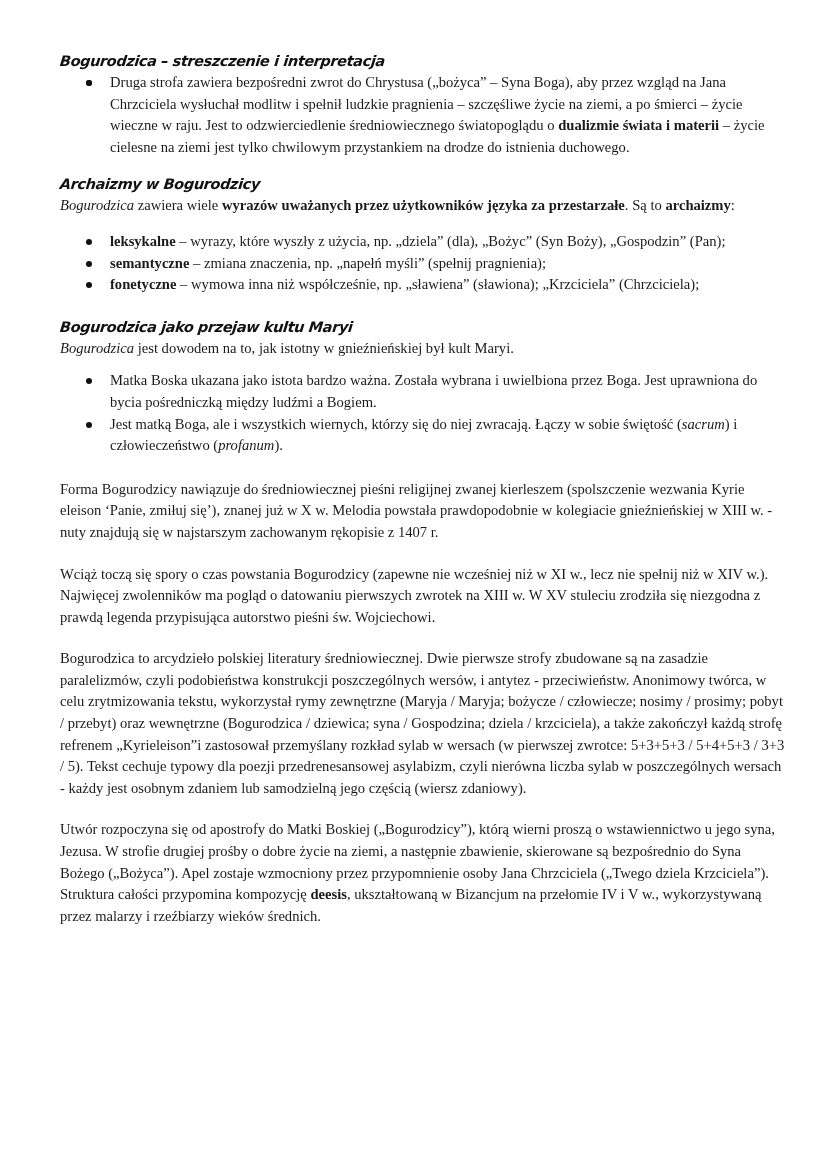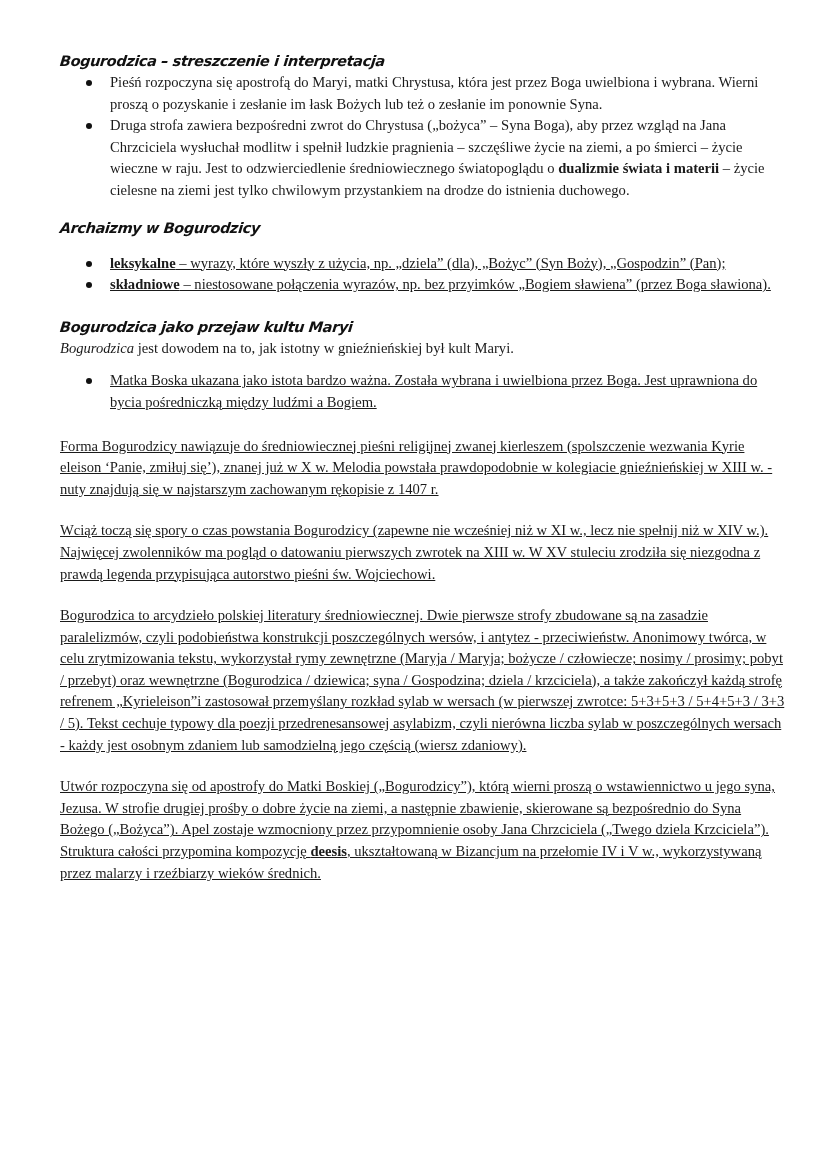--- a/index.html
+++ b/index.html
@@ -17,61 +17,65 @@
       font-size: 14.5px; letter-spacing: -0.4px;
       margin: 0; line-height: 22px; color: #111;
       transform: skewX(-6deg); transform-origin: left;
     }
     ul.blist { list-style: none; margin: 0; padding: 0 0 0 50px; }
     ul.blist li { position: relative; }
     ul.blist li .dot {
       position: absolute; left: -24px; top: 8px;
       width: 6px; height: 6px; border-radius: 50%; background: #111;
     }
-    ul.blist.spaced { margin-top: 11px; text-decoration: underline; }
+    ul.blist.spaced { margin-top: 11px; }
     p { margin: 0; }
-    .para { margin-top: 20px; text-decoration: underline; }
+    .para { margin-top: 20px; }
     .sec { margin-top: 16px; }
     b { font-weight: bold; }
     i { font-style: italic; }
   </style>
 </head>
 <body>
 
 <div class="page">
 
   <section>
     <h2 class="heading">Bogurodzica – streszczenie i interpretacja</h2>
     <ul class="blist">
       <li>
         <span class="dot"></span>
-        <span>Pieśń rozpoczyna się apostrofą do Maryi, matki Chrystusa, która jest przez Boga uwielbiona i wybrana. Wierni proszą o pozyskanie i zesłanie im łask Bożych lub też o zesłanie im ponownie Syna.</span>
       </li>
       <li>
         <span class="dot"></span>
         <span>Druga strofa zawiera bezpośredni zwrot do Chrystusa („bożyca” – Syna Boga), aby przez wzgląd na Jana Chrzciciela wysłuchał modlitw i spełnił ludzkie pragnienia – szczęśliwe życie na ziemi, a po śmierci – życie wieczne w raju. Jest to odzwierciedlenie średniowiecznego światopoglądu o </span><b>dualizmie świata i materii</b><span> – życie cielesne na ziemi jest tylko chwilowym przystankiem na drodze do istnienia duchowego.</span>
       </li>
     </ul>
   </section>
 
   <section class="sec" style="margin-top:15px;">
     <h2 class="heading">Archaizmy w Bogurodzicy</h2>
+    <p>
+      <i>Bogurodzica</i><span> zawiera wiele </span><b>wyrazów uważanych przez użytkowników języka za przestarzałe</b><span>. Są to </span><b>archaizmy</b><span>:</span>
+    </p>
     <ul class="blist spaced" style="margin-top:14px;">
       <li><span class="dot"></span><b>leksykalne</b><span> – wyrazy, które wyszły z użycia, np. „dziela” (dla), „Bożyc” (Syn Boży), „Gospodzin” (Pan);</span></li>
-      <li><span class="dot"></span><b>składniowe</b><span> – niestosowane połączenia wyrazów, np. bez przyimków „Bogiem sławiena” (przez Boga sławiona).</span></li>
+      <li><span class="dot"></span><b>semantyczne</b><span> – zmiana znaczenia, np. „napełń myśli” (spełnij pragnienia);</span></li>
+      <li><span class="dot"></span><b>fonetyczne</b><span> – wymowa inna niż współcześnie, np. „sławiena” (sławiona); „Krzciciela” (Chrzciciela);</span></li>
     </ul>
   </section>
 
   <section class="sec" style="margin-top:20px;">
     <h2 class="heading">Bogurodzica jako przejaw kultu Maryi</h2>
     <p>
       <i>Bogurodzica</i><span> jest dowodem na to, jak istotny w gnieźnieńskiej był kult Maryi.</span>
     </p>
     <ul class="blist spaced" style="">
       <li><span class="dot"></span><span>Matka Boska ukazana jako istota bardzo ważna. Została wybrana i uwielbiona przez Boga. Jest uprawniona do bycia pośredniczką między ludźmi a Bogiem.</span></li>
+      <li><span class="dot"></span><span>Jest matką Boga, ale i wszystkich wiernych, którzy się do niej zwracają. Łączy w sobie świętość (</span><i>sacrum</i><span>) i człowieczeństwo (</span><i>profanum</i><span>).</span></li>
     </ul>
   </section>
 
   <p class="para" style="margin-top:22px;">Forma Bogurodzicy nawiązuje do średniowiecznej pieśni religijnej zwanej kierleszem (spolszczenie wezwania Kyrie eleison ‘Panie, zmiłuj się’), znanej już w X w. Melodia powstała prawdopodobnie w kolegiacie gnieźnieńskiej w XIII w. - nuty znajdują się w najstarszym zachowanym rękopisie z 1407 r.</p>
   <p class="para">Wciąż toczą się spory o czas powstania Bogurodzicy (zapewne nie wcześniej niż w XI w., lecz nie spełnij niż w XIV w.). Najwięcej zwolenników ma pogląd o datowaniu pierwszych zwrotek na XIII w. W XV stuleciu zrodziła się niezgodna z prawdą legenda przypisująca autorstwo pieśni św. Wojciechowi.</p>
   <p class="para">Bogurodzica to arcydzieło polskiej literatury średniowiecznej. Dwie pierwsze strofy zbudowane są na zasadzie paralelizmów, czyli podobieństwa konstrukcji poszczególnych wersów, i antytez - przeciwieństw. Anonimowy twórca, w celu zrytmizowania tekstu, wykorzystał rymy zewnętrzne (Maryja / Maryja; bożycze / człowiecze; nosimy / prosimy; pobyt / przebyt) oraz wewnętrzne (Bogurodzica / dziewica; syna / Gospodzina; dziela / krzciciela), a także zakończył każdą strofę refrenem „Kyrieleison”i zastosował przemyślany rozkład sylab w wersach (w pierwszej zwrotce: 5+3+5+3 / 5+4+5+3 / 3+3 / 5). Tekst cechuje typowy dla poezji przedrenesansowej asylabizm, czyli nierówna liczba sylab w poszczególnych wersach - każdy jest osobnym zdaniem lub samodzielną jego częścią (wiersz zdaniowy).</p>
   <p class="para">
     <span>Utwór rozpoczyna się od apostrofy do Matki Boskiej („Bogurodzicy”), którą wierni proszą o wstawiennictwo u jego syna, Jezusa. W strofie drugiej prośby o dobre życie na ziemi, a następnie zbawienie, skierowane są bezpośrednio do Syna Bożego („Bożyca”). Apel zostaje wzmocniony przez przypomnienie osoby Jana Chrzciciela („Twego dziela Krzciciela”). Struktura całości przypomina kompozycję </span><b>deesis</b><span>, ukształtowaną w Bizancjum na przełomie IV i V w., wykorzystywaną przez malarzy i rzeźbiarzy wieków średnich.</span>
   </p>
 

